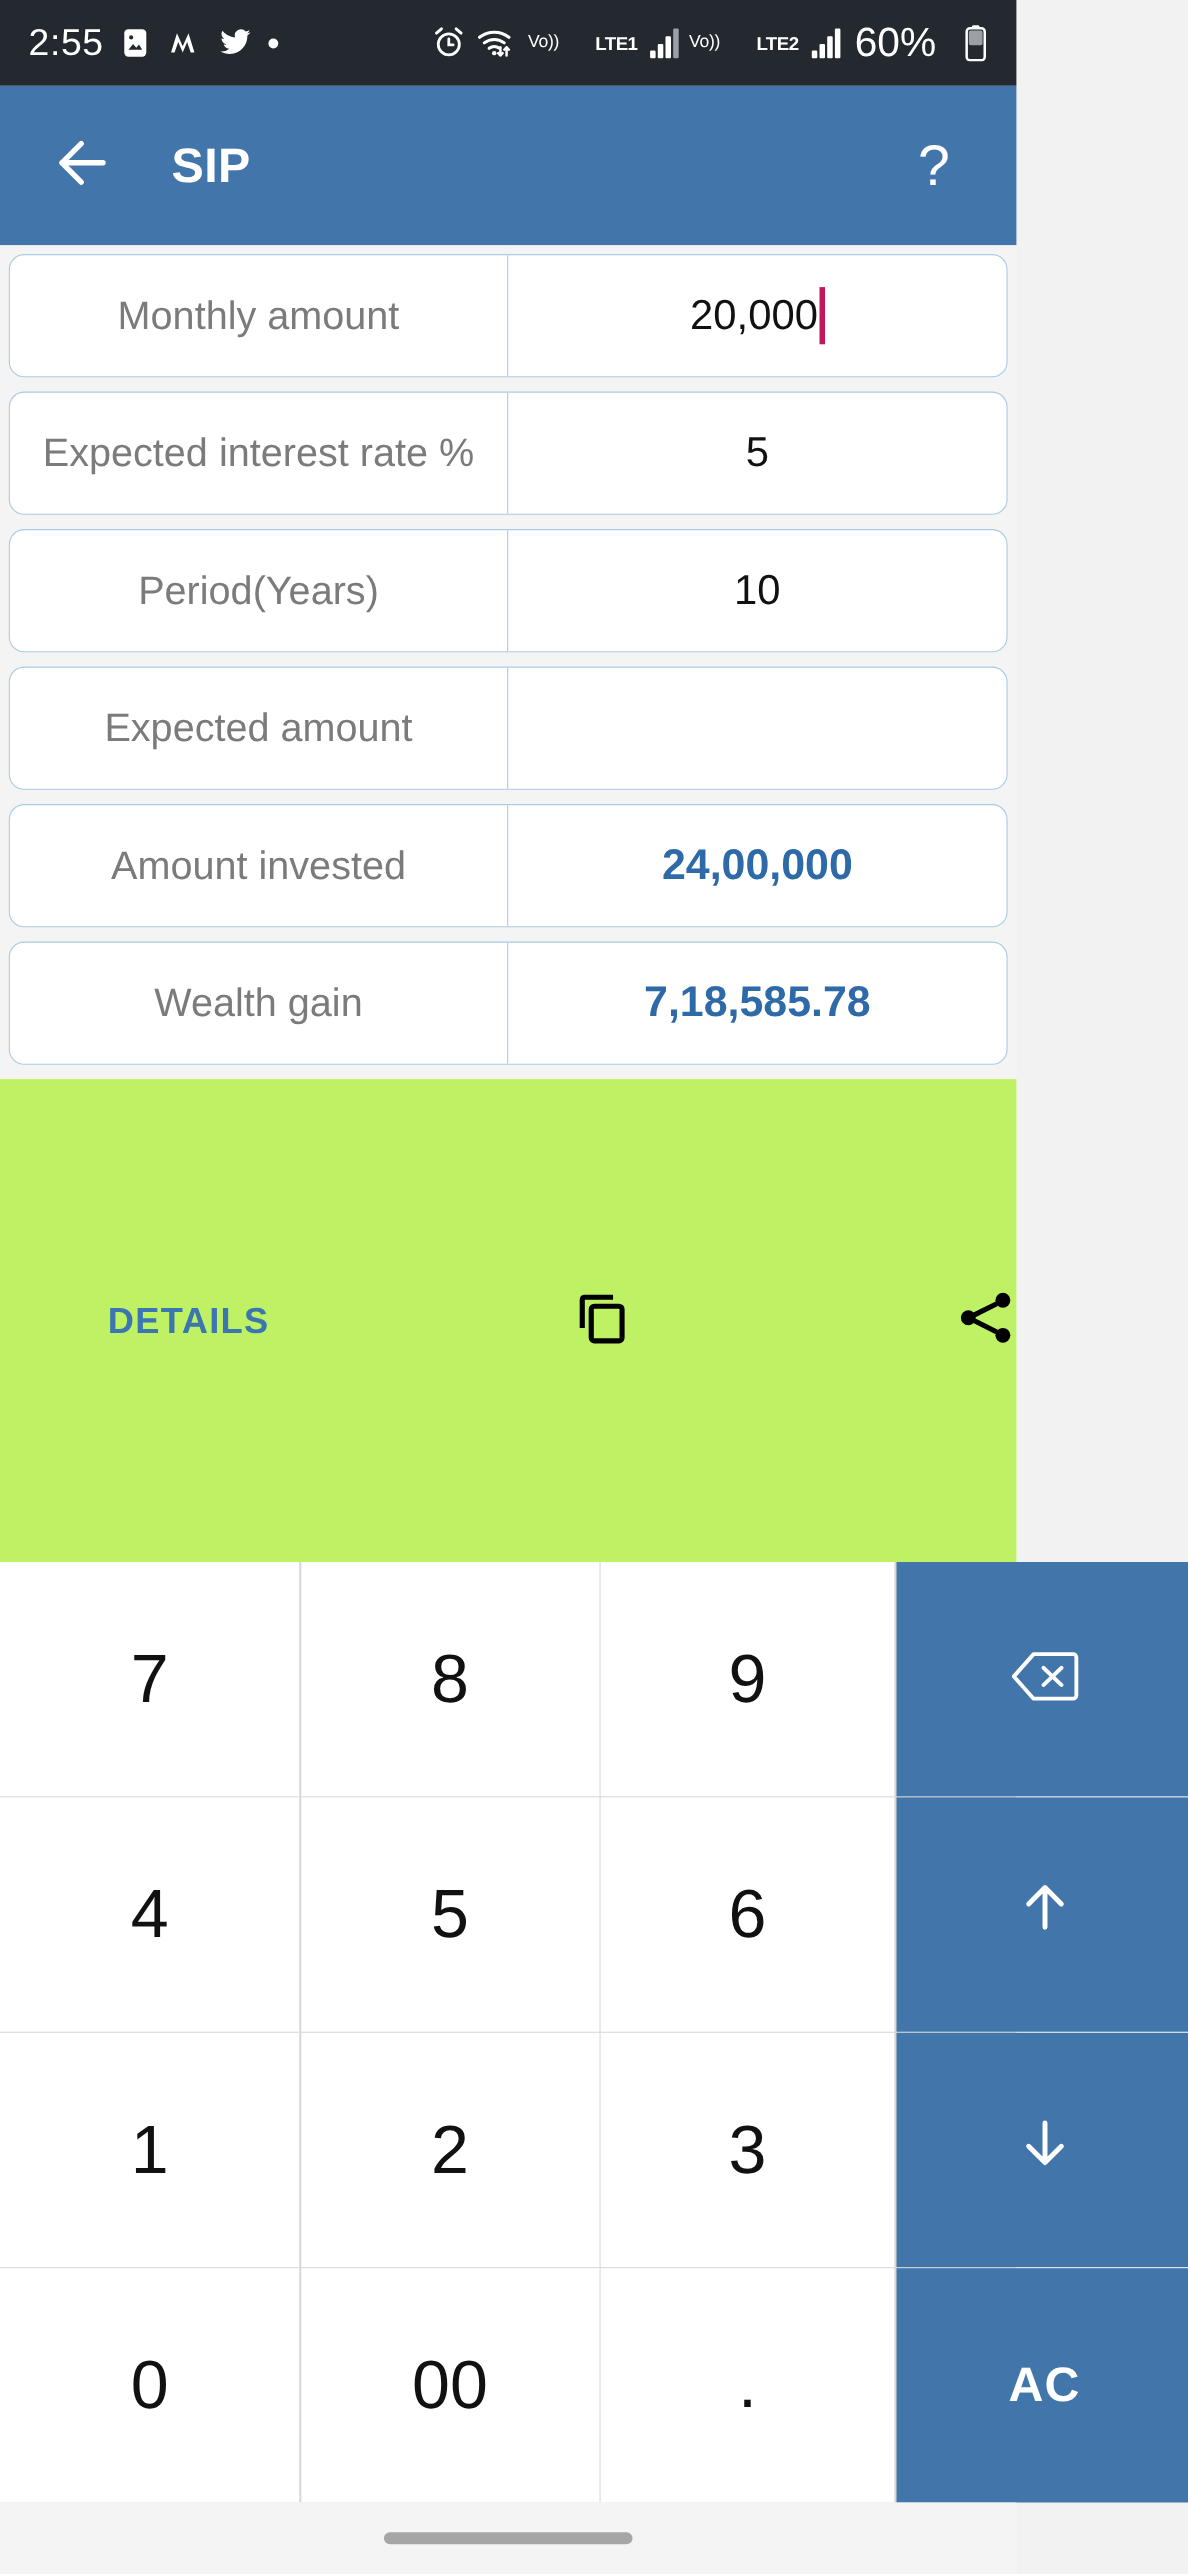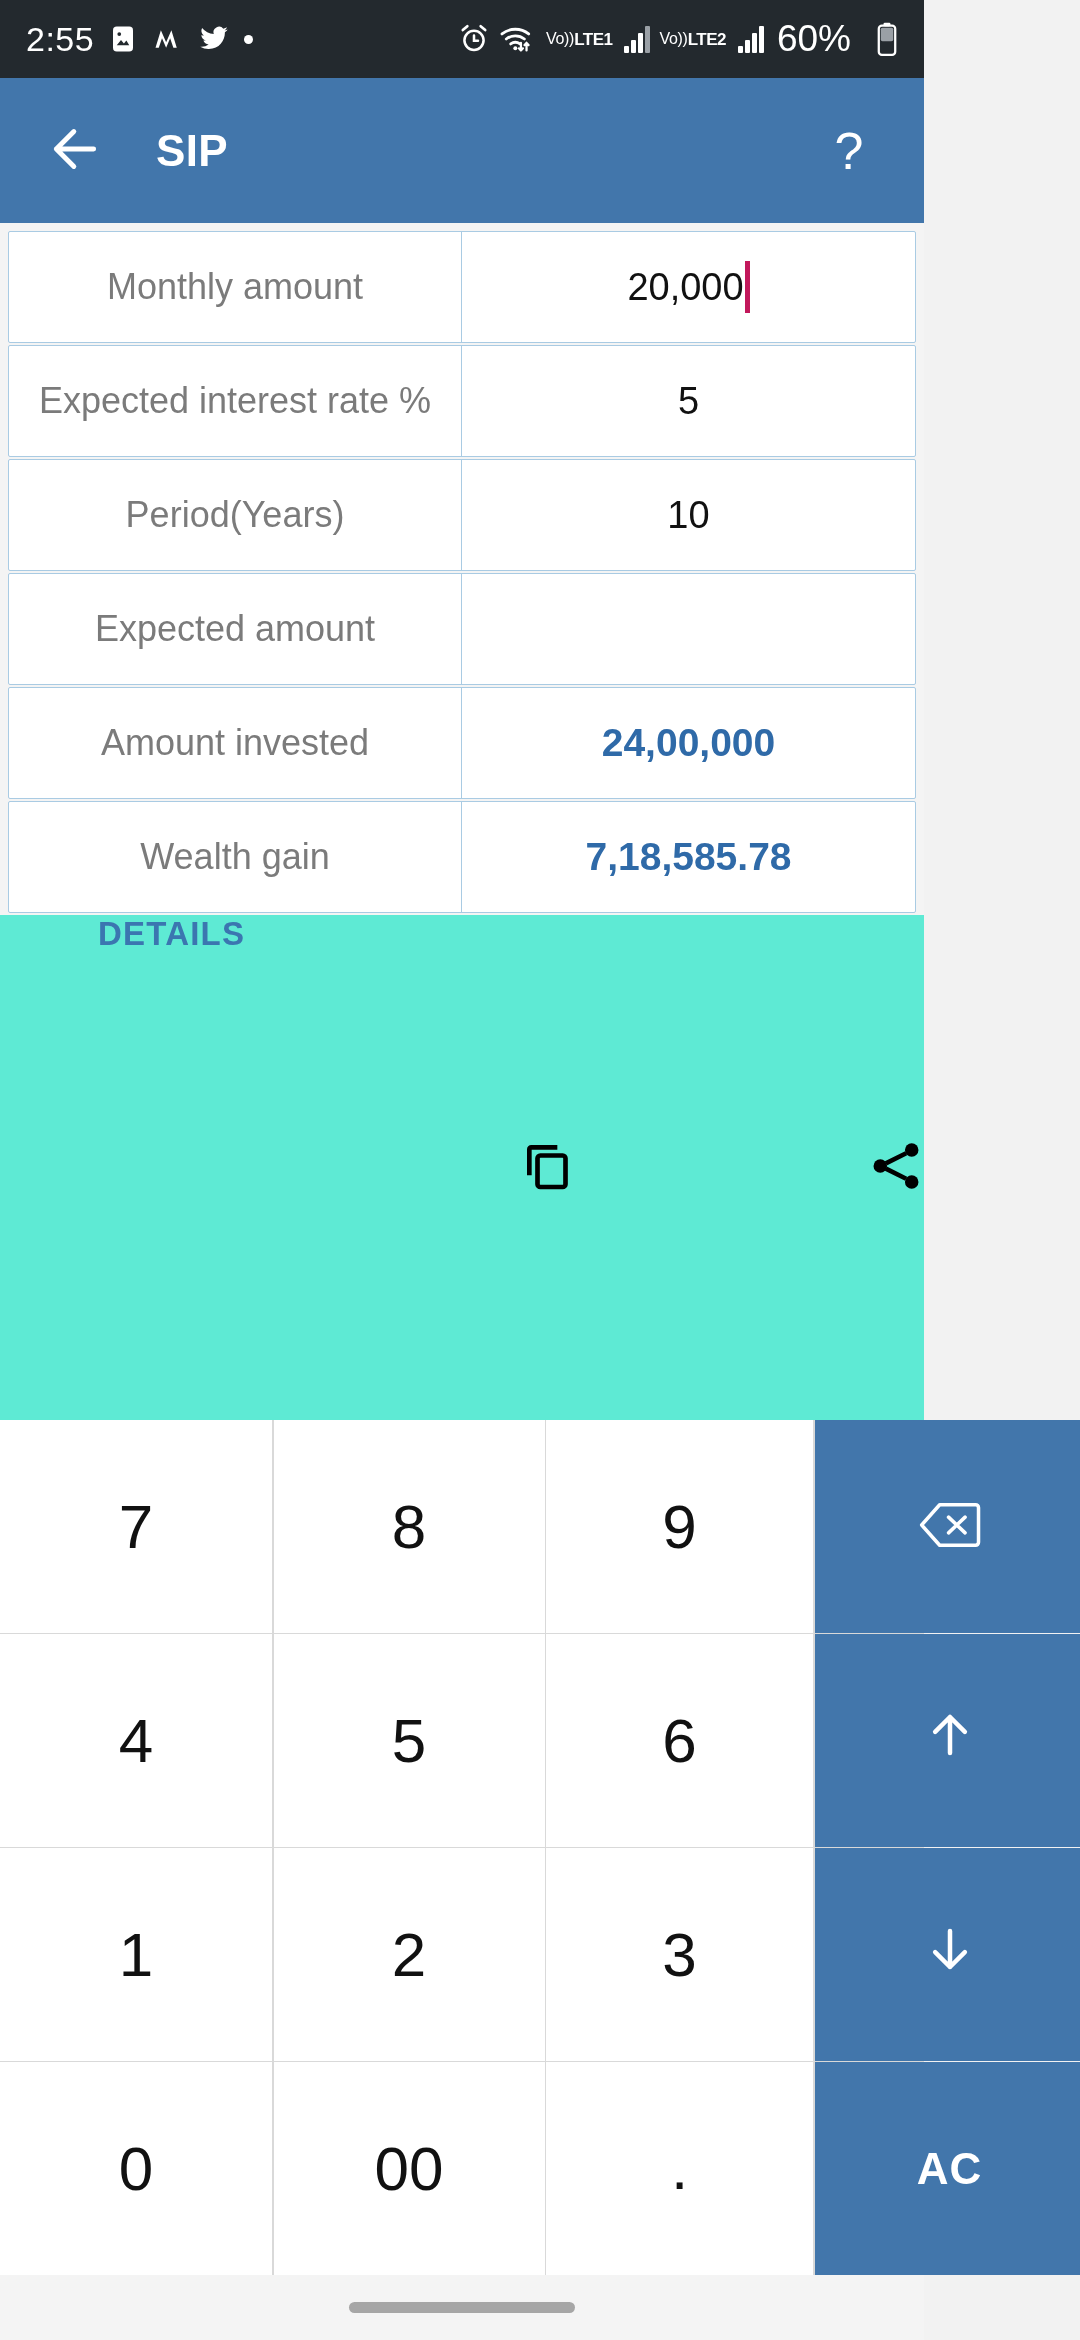--- a/index.html
+++ b/index.html
@@ -26,21 +26,21 @@
     flex: 0 0 78px;
   }
   .sb-left { display: flex; align-items: center; gap: 14px; }
   .sb-time { font-size: 34px; letter-spacing: 0.5px; font-weight: 400; }
   .sb-right { margin-left: auto; display: flex; align-items: center; gap: 9px; }
   .sb-icon { display: inline-flex; align-items: center; justify-content: center; }
   .sb-batt-text { font-size: 37px; margin-left: 4px; margin-right: 16px; }
   .notif-dot { width: 9px; height: 9px; border-radius: 50%; background: #fff; display:inline-block; }
   .volte-block { display: flex; align-items: center; line-height: 1; }
   .volte-top { font-size: 16px; letter-spacing: -0.3px; }
-  .volte-bot { font-size: 17px; font-weight: 700; letter-spacing: -0.5px; }
+  .volte-bot { font-size: 17px; font-weight: 700; letter-spacing: -0.5px; margin-left: 33px; }
   .sig { display: flex; align-items: flex-end; gap: 2px; height: 28px; margin-left: 3px; }
   .sig i { width: 5px; background: #fff; display: block; border-radius: 1px; }
   .sig i:nth-child(1){height:7px;} .sig i:nth-child(2){height:13px;}
   .sig i:nth-child(3){height:20px;} .sig i:nth-child(4){height:27px;}
   .sig.dim i:nth-child(4){ background:#9aa0a6; }
 
   
   .appbar {
     height: 145px; flex: 0 0 145px;
     background: #4276ab;
@@ -56,24 +56,24 @@
     margin-left: auto; width: 70px; height: 70px;
     display:flex; align-items:center; justify-content:center;
     color:#fff; font-size:52px; font-weight:400; line-height:1;
   }
 
   
   .rows { padding: 8px 8px 0 8px; background:#f4f4f4; flex: 0 0 auto; }
   .row {
     display: flex;
     height: 112px;
-    margin-bottom: 2px;
+    margin-bottom: 13px;
     background: #ffffff;
     border: 1.5px solid #a9cbe3;
-    border-radius: 2px;
+    border-radius: 14px;
     overflow: hidden;
   }
   .row .label-cell,
   .row .value-cell {
     display: flex; align-items: center; justify-content: center;
     height: 100%;
   }
   .row .label-cell {
     flex: 0 0 50%;
     border-right: 1.5px solid #a9cbe3;
@@ -86,22 +86,22 @@
     display: inline-block;
     width: 5px; height: 52px;
     background: #c2185b;
     margin-left: 1px;
     vertical-align: middle;
   }
 
   
   .actions {
     flex: 1 1 auto;
-    display: flex; 
-    background: #5eead4;
+    display: flex; align-items: center;
+    background: #bef264;
     padding: 0 0 0 0;
     position: relative;
   }
   .details-btn {
     color: #3b76b0; font-size: 33px; font-weight: 700;
     letter-spacing: 1.2px;
     margin-left: 98px;
   }
   .copy-btn { position: absolute; left: 508px; top: 50%; transform: translateY(-50%);
               width: 80px; height: 80px; display:flex; align-items:center; justify-content:center; }

